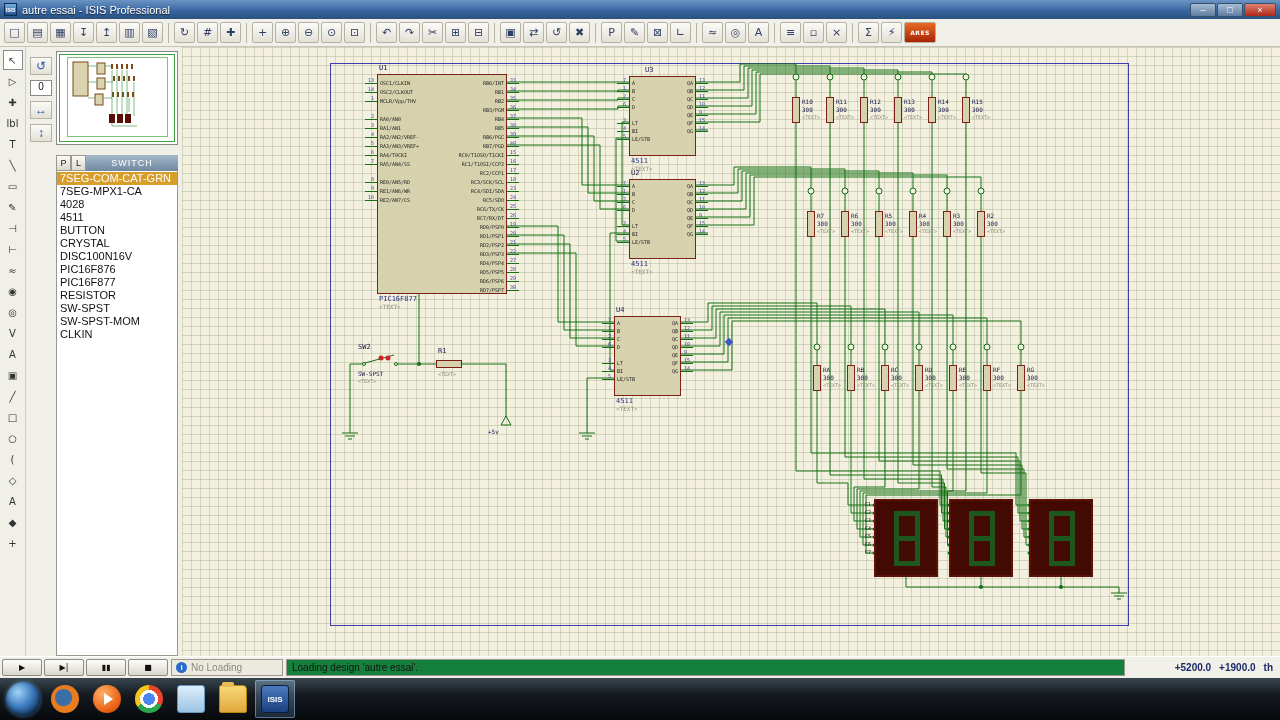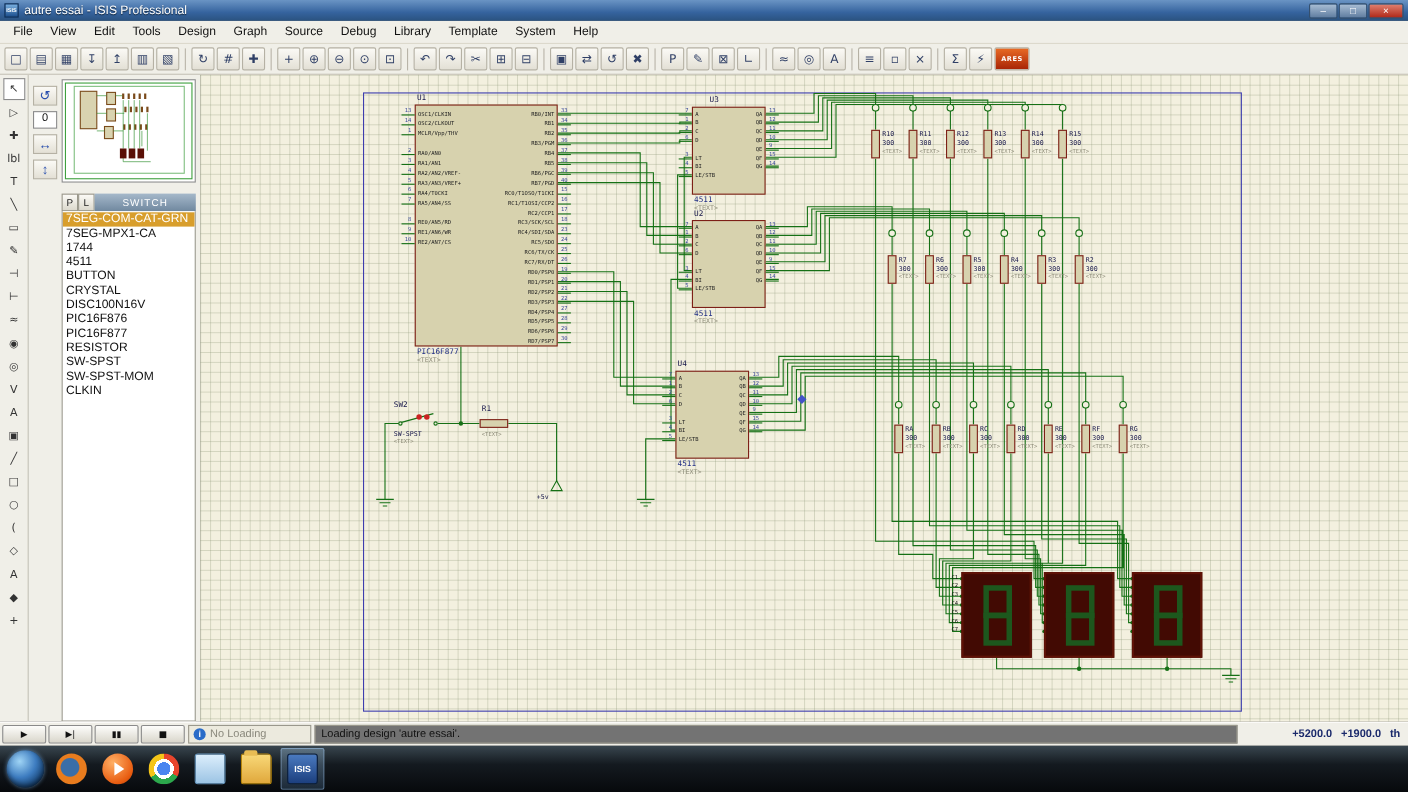--- a/index.html
+++ b/index.html
@@ -63,21 +63,21 @@
   .disp{position:absolute;width:64px;height:78px;background:#420a03;border:2px solid #5e1207}
   .digit{position:absolute;left:18px;top:10px}
   .dseg{width:26px;height:30px;border:5px solid #1d571d}
   .d2{margin-top:-5px}
   
   .bottombar{height:22px;background:#f0efe8;display:flex;align-items:center;gap:3px;padding:0 2px;border-top:1px solid #fff}
   .playbar{display:flex;gap:2px}
   .pbtn{width:40px;height:17px;border:1px solid #8a8a8a;border-radius:2px;background:linear-gradient(#fdfdfb,#d9d6cb);font-size:8px;color:#111;display:flex;align-items:center;justify-content:center;font-family:"DejaVu Sans",sans-serif}
   .msgpanel{width:112px;height:17px;border:1px solid #9a988c;background:#eceade;display:flex;align-items:center;gap:4px;padding:0 4px;color:#8a887c;font-size:10px}
   .infoicon{width:11px;height:11px;border-radius:50%;background:#2a6cc8;color:#fff;font-size:8px;font-weight:bold;display:flex;align-items:center;justify-content:center}
-  .logpanel{flex:1;height:17px;border:1px solid #9a988c;background:#737373;font-size:10px;color:#111;display:flex;align-items:center;padding:0 5px}
+  .logpanel{flex:1;height:17px;border:1px solid #9a988c;background:#15803d;font-size:10px;color:#111;display:flex;align-items:center;padding:0 5px}
   .coordpanel{width:150px;font-size:10px;font-weight:bold;color:#1b2a6b;display:flex;justify-content:flex-end;gap:8px;padding-right:5px}
   
   .taskbar{height:42px;background:linear-gradient(#39464f,#141a20 40%,#07090c);display:flex;align-items:center;padding:0 2px}
   .taskapps{display:flex;align-items:center}
   .slot{width:40px;height:38px;margin:0 1px;border-radius:2px;display:flex;align-items:center;justify-content:center}
   .slot.active{background:linear-gradient(rgba(170,210,240,.35),rgba(70,110,150,.3));box-shadow:inset 0 0 0 1px rgba(170,210,255,.45)}
   .appicon{width:28px;height:28px}
   .app-start-orb{width:34px;height:34px;border-radius:50%;background:radial-gradient(circle at 35% 30%,#9fd4f5,#3d7cc0 45%,#123a66 80%);box-shadow:inset 0 -2px 5px rgba(0,0,0,.5),0 0 4px rgba(130,190,250,.6)}
   .app-firefox{border-radius:50%;background:radial-gradient(circle at 45% 45%,#3a6ea8 0 8px,#e87c1e 9px 72%,#b5540c)}
   .app-media-player{border-radius:50%;background:radial-gradient(circle at 35% 30%,#ffb066,#e85c10 70%,#a83804);display:flex;align-items:center;justify-content:center}
@@ -102,34 +102,20 @@
   <div class="titlebar">
     <div class="appico">ISIS</div>
     <div class="title-text">autre essai - ISIS Professional</div>
     <div class="winbtns" id="winbtns">
         <div class="winbtn minimize-button">–</div>
         <div class="winbtn maximize-button">□</div>
         <div class="winbtn close-button">×</div>
       </div>
   </div>
 
-  <div class="menubar" id="menubar">
-      <div class="mi">File</div>
-      <div class="mi">View</div>
-      <div class="mi">Edit</div>
-      <div class="mi">Tools</div>
-      <div class="mi">Design</div>
-      <div class="mi">Graph</div>
-      <div class="mi">Source</div>
-      <div class="mi">Debug</div>
-      <div class="mi">Library</div>
-      <div class="mi">Template</div>
-      <div class="mi">System</div>
-      <div class="mi">Help</div>
-    </div>
 
   <div class="toolbar" id="toolbar">
       <div class="tbtn">□</div>
       <div class="tbtn">▤</div>
       <div class="tbtn">▦</div>
       <div class="tbtn">↧</div>
       <div class="tbtn">↥</div>
       <div class="tbtn">▥</div>
       <div class="tbtn">▧</div>
       <div class="tsep"></div>
@@ -245,21 +231,21 @@
           </svg>
         </div>
         <div class="selrow">
           <div class="plbtn">P</div>
           <div class="plbtn">L</div>
           <div class="devhdr">SWITCH</div>
         </div>
         <div class="devlist" id="devlist">
             <div class="dev selected">7SEG-COM-CAT-GRN</div>
             <div class="dev">7SEG-MPX1-CA</div>
-            <div class="dev">1744</div>
+            <div class="dev">4028</div>
             <div class="dev">4511</div>
             <div class="dev">BUTTON</div>
             <div class="dev">CRYSTAL</div>
             <div class="dev">DISC100N16V</div>
             <div class="dev">PIC16F876</div>
             <div class="dev">PIC16F877</div>
             <div class="dev">RESISTOR</div>
             <div class="dev">SW-SPST</div>
             <div class="dev">SW-SPST-MOM</div>
             <div class="dev">CLKIN</div>

